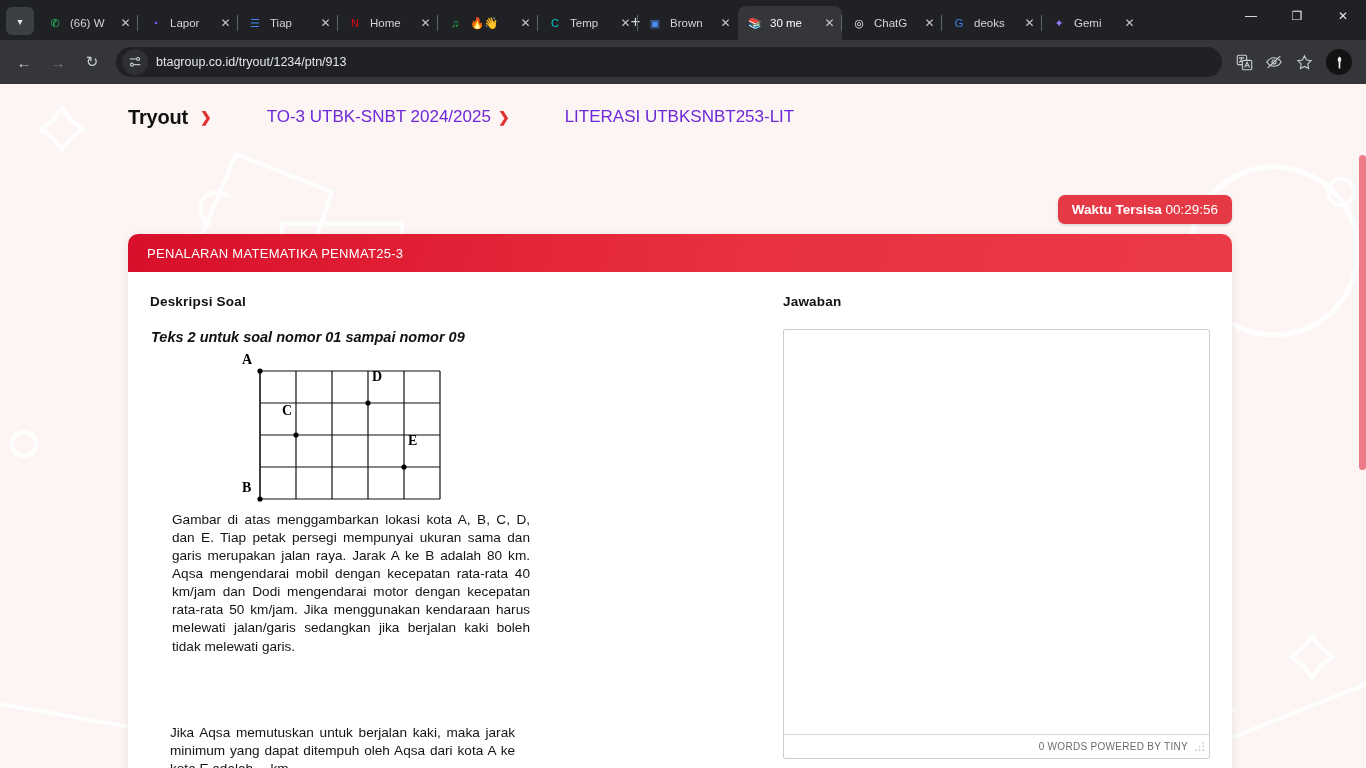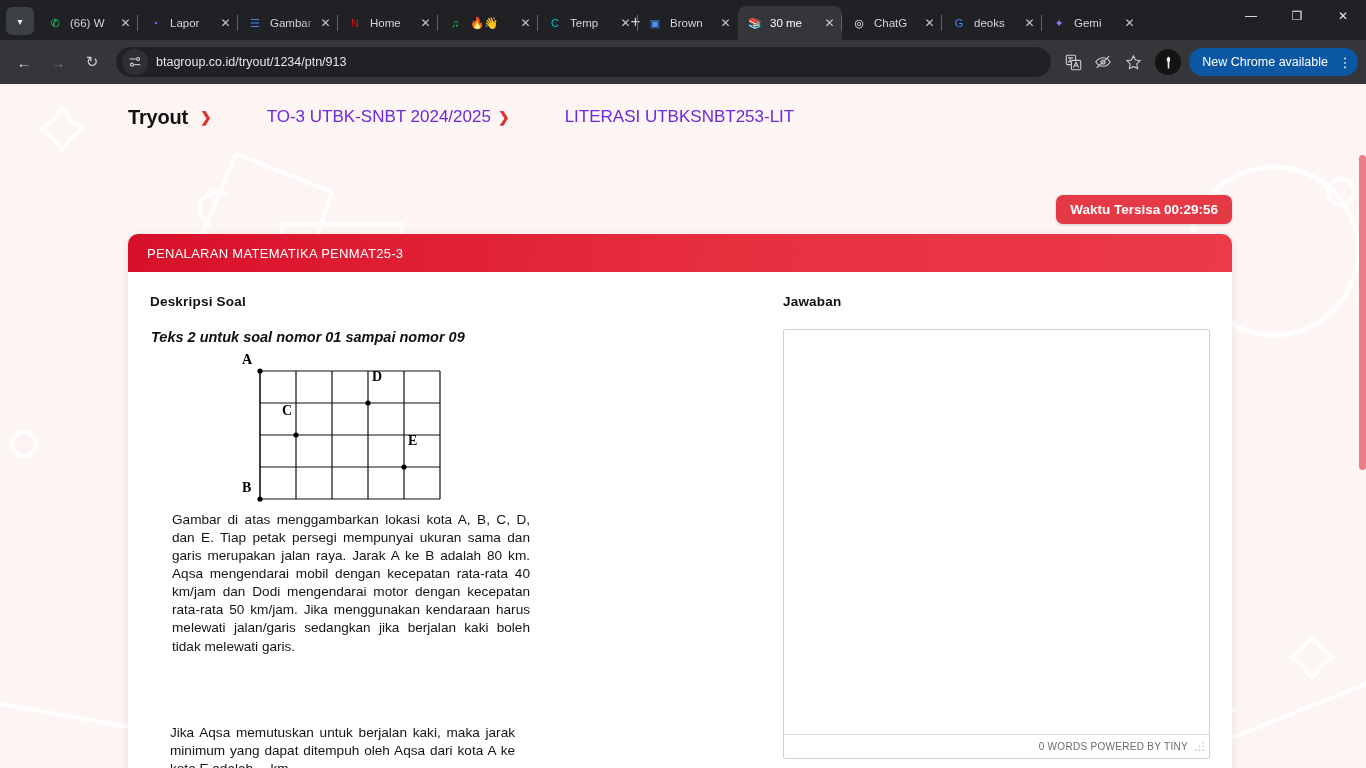--- a/index.html
+++ b/index.html
@@ -119,21 +119,21 @@
   .crumbs { display: flex; align-items: center; gap: 7px; margin-left: 12px; }
   .chev { color: #e03131; font-size: 14px; font-weight: bold; }
   .crumb { font-size: 17px; color: #6d28d9; white-space: nowrap; margin-left: 48px; }
   .timer {
     position: absolute; right: 134px; top: 111px;
     background: #e63946; border-radius: 7px; color: #fff;
     padding: 7px 14px; font-size: 13.5px; white-space: nowrap;
     box-shadow: 0 1px 3px rgba(0,0,0,.18);
   }
   .timer b { font-weight: bold; }
-  .timer span { font-weight: bold; }
+  .timer span { font-weight: normal; }
 
   .card {
     position: absolute; left: 128px; top: 150px; width: 1104px; height: 606px;
     background: #fff; border-radius: 10px;
     box-shadow: 0 2px 10px rgba(0,0,0,.09); overflow: hidden;
   }
   .card-banner {
     height: 38px; background: linear-gradient(100deg, #d80f2a 0%, #e8303f 55%, #ec3a48 100%);
     display: flex; align-items: center; padding-left: 19px;
   }
@@ -196,21 +196,21 @@
         </div>
         <div class="tab">
           <span class="sep"></span>
           <span class="tab-favicon" style="color:#7c5cff">◔</span>
           <span class="tab-title">Lapor</span>
           <span class="tab-close">✕</span>
         </div>
         <div class="tab">
           <span class="sep"></span>
           <span class="tab-favicon" style="color:#4285f4">☰</span>
-          <span class="tab-title">Gambar</span>
+          <span class="tab-title">Tiap</span>
           <span class="tab-close">✕</span>
         </div>
         <div class="tab">
           <span class="sep"></span>
           <span class="tab-favicon" style="color:#e50914">N</span>
           <span class="tab-title">Home</span>
           <span class="tab-close">✕</span>
         </div>
         <div class="tab">
           <span class="sep"></span>
@@ -297,24 +297,20 @@
       <div class="navbtn">
         <svg width="17" height="17" viewBox="0 0 20 20" fill="none" stroke="#c9ccd0" stroke-width="1.3">
           <path d="M10 2.2l2.4 4.9 5.4.8-3.9 3.8.9 5.4-4.8-2.5-4.8 2.5.9-5.4L2.2 7.9l5.4-.8z"></path>
         </svg>
       </div>
     </div>
     <div class="profile-pill">
       <svg width="15" height="15" viewBox="0 0 20 20">
           <path d="M10 2c3 2 3 5 1.2 7.3L11 18h-2l-.2-8.7C7 7 7 4 10 2z" fill="#f1f1f1"></path>
         </svg>
-    </div>
-    <div class="update-pill">
-      <span>New Chrome available</span>
-      <span class="kebab">⋮</span>
     </div>
   </div>
 
   <div class="viewport">
 
     <div class="decor">
       <svg width="1366" height="684" viewBox="0 0 1366 684" fill="none" stroke="#fff" stroke-width="3" opacity=".95">
         <path d="M62 24l9 12 12 9-12 9-9 12-9-12-12-9 12-9z" stroke-width="4"></path>
         <circle cx="24" cy="360" r="12" stroke-width="4"></circle>
         <circle cx="1341" cy="108" r="13" stroke-width="4"></circle>

